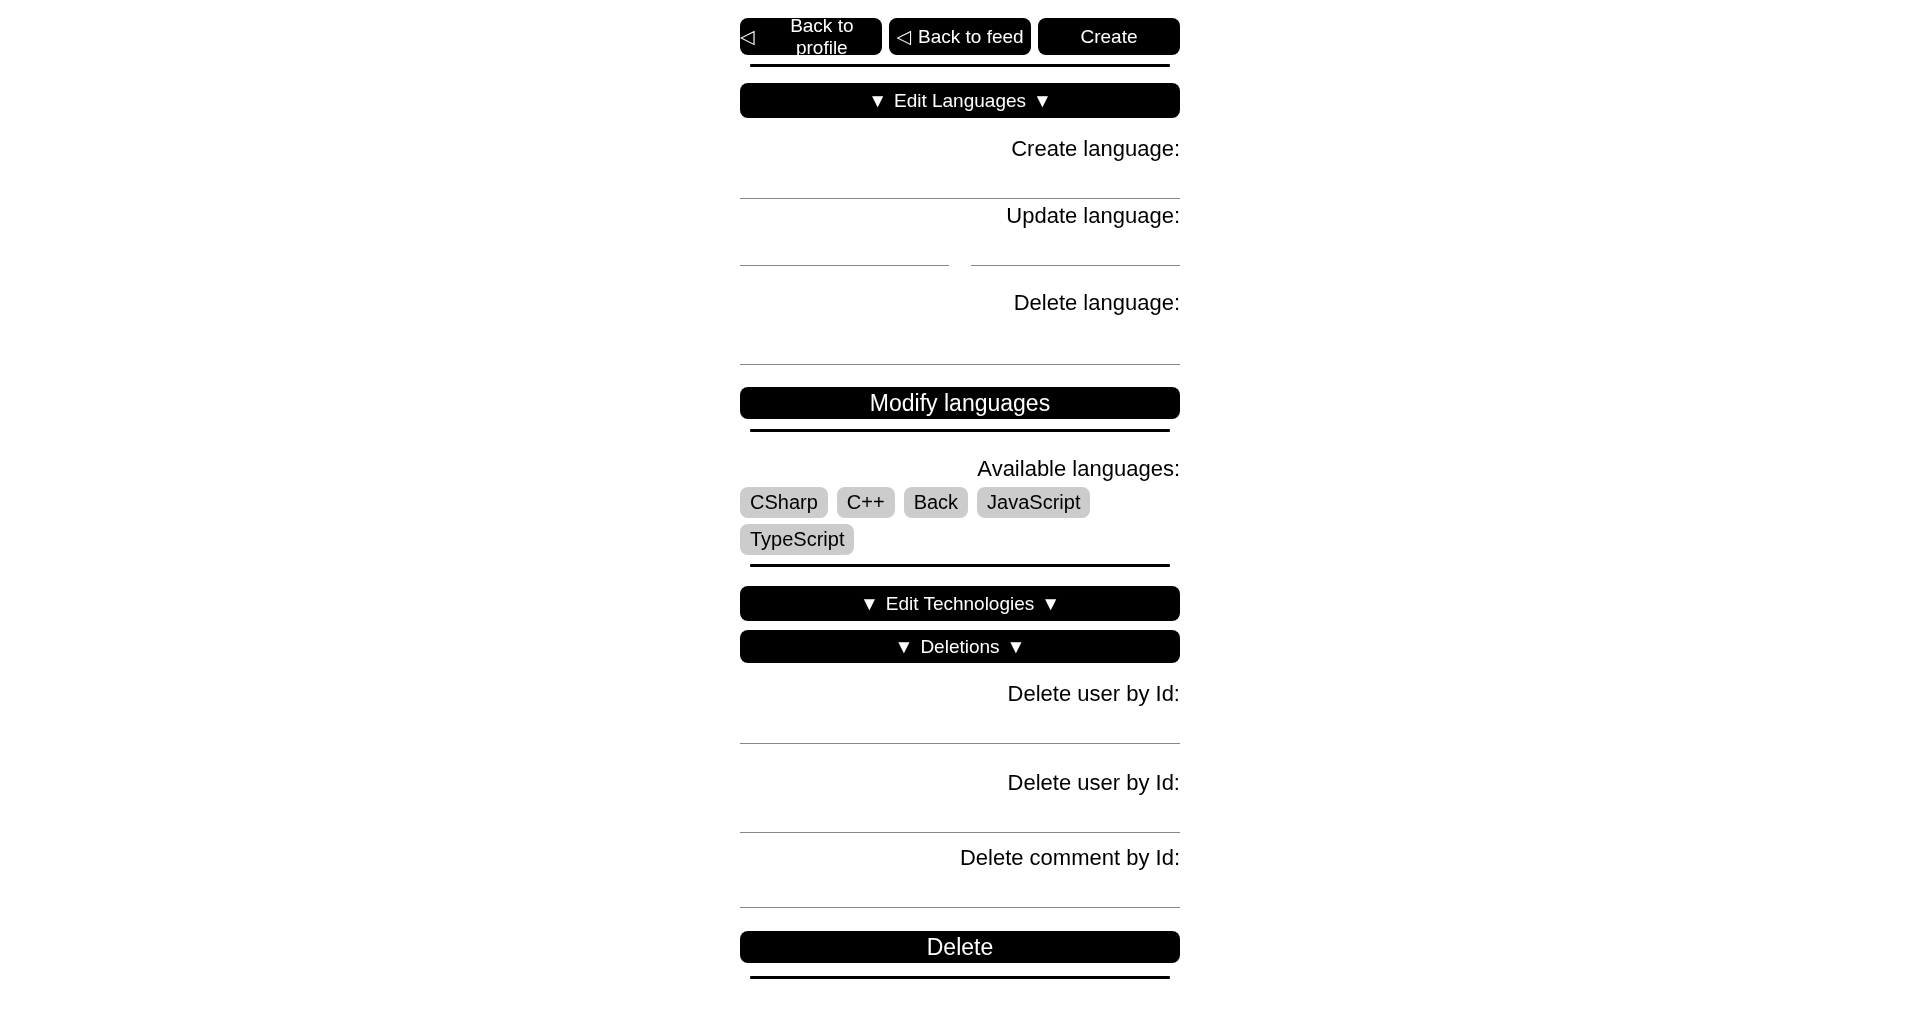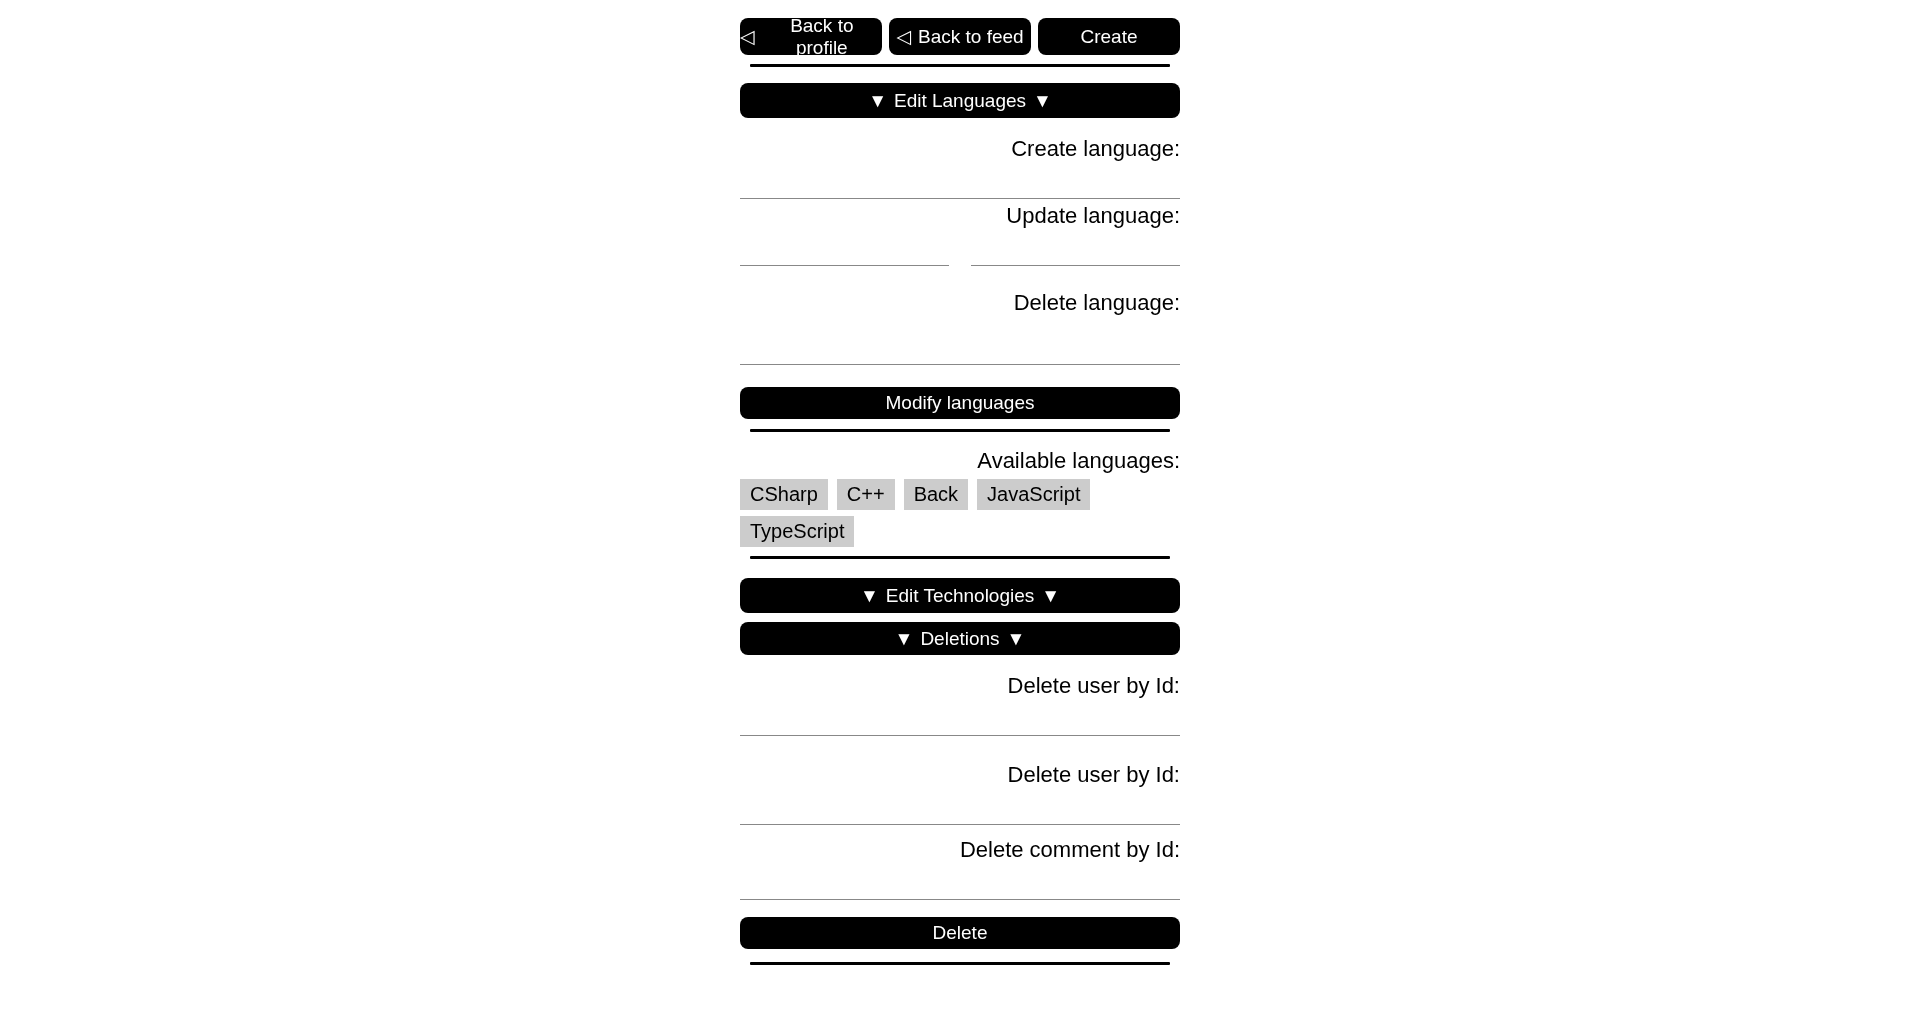--- a/index.html
+++ b/index.html
@@ -33,41 +33,41 @@
     justify-content: center;
     gap: 7px;
     padding: 0;
   }
   .top-row { display: flex; gap: 7px; }
   .top-btn { flex: 1; height: 37px; font-size: 19px; }
   .toggle-btn { width: 100%; font-size: 19px; }
   #toggle-languages   { margin-top: 16px; height: 35px; }
   #toggle-technologies{ margin-top: 19px; height: 35px; }
   #toggle-deletions   { margin-top: 9px;  height: 33px; }
-  .action-btn { width: 100%; height: 32px; font-size: 19px; }
+  .action-btn { width: 100%; height: 32px; font-size: 23px; }
   #modify-btn { margin-top: 22px; }
-  #delete-btn { margin-top: 17px; }
+  #delete-btn { margin-top: 23px; }
 
   
   .divider { height: 3px; background: #000000; margin-left: 10px; margin-right: 10px; border-radius: 1px; }
   .d1 { margin-top: 9px; }
   .d2 { margin-top: 10px; }
   .d3 { margin-top: 9px; }
   .d4 { margin-top: 13px; }
 
   
   .form-label {
     font-size: 22px;
     line-height: 25px;
     margin: 18px 0 0 0;
     text-align: right;
   }
   #label-update         { margin-top: 4px; }
   #label-delete-lang    { margin-top: 24px; }
-  #label-available      { margin-top: 16px; }
+  #label-available      { margin-top: 24px; }
   #label-delete-post    { margin-top: 26px; }
   #label-delete-comment { margin-top: 12px; }
 
   
   .line-input {
     display: block;
     width: 100%;
     height: 30px;
     margin-top: 8px;
     border: none;
@@ -80,21 +80,21 @@
     box-sizing: border-box;
   }
   #input-delete-lang { margin-top: 20px; }
   .input-pair { display: flex; gap: 22px; margin-top: 8px; }
   .input-pair .line-input { flex: 1; margin-top: 0; }
 
   
   .tags-row { display: flex; gap: 9px; margin-top: 6px; }
   .tag {
     background: #cccccc;
-    border-radius: 0;
+    border-radius: 8px;
     padding: 4px 10px;
     font-size: 20px;
     line-height: 23px;
     white-space: nowrap;
   }
 </style>
 </head>
 <body>
 
 <div class="container">

